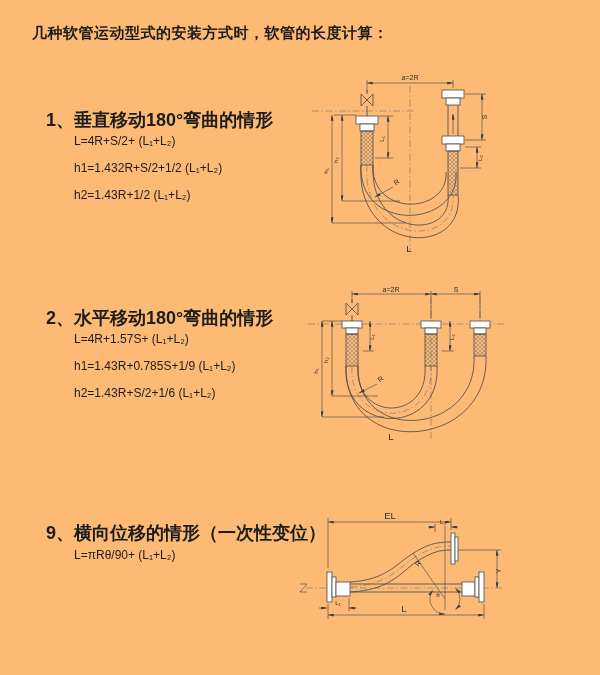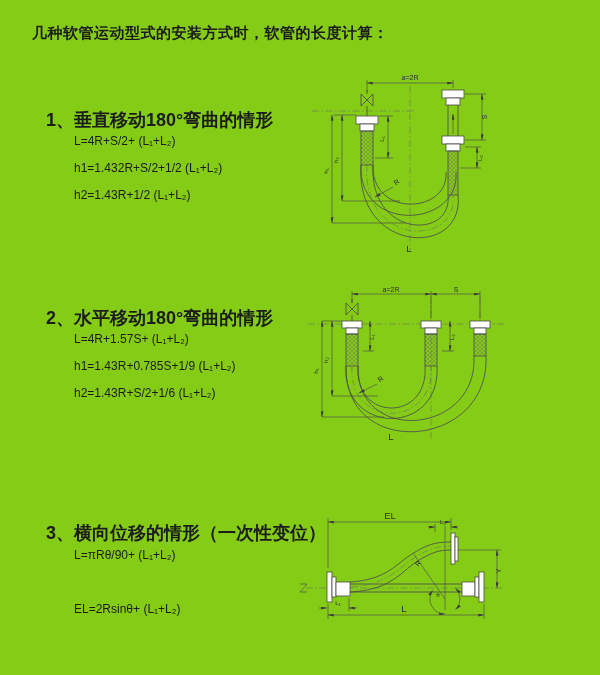--- a/index.html
+++ b/index.html
@@ -1,17 +1,17 @@
 <!DOCTYPE html>
 <html><head>
 <meta charset="utf-8">
 <style>
   html,body{margin:0;padding:0;background:#ffffff;}
   .page{
-    position:relative;width:600px;height:675px;background:#84cc16;overflow:hidden;
+    position:relative;width:600px;height:675px;background:#fdba74;overflow:hidden;
     font-family:"Liberation Sans",sans-serif;color:#1c1c1c;
   }
   .title{position:absolute;left:32px;top:24px;font-size:15px;font-weight:700;letter-spacing:.5px;white-space:nowrap;}
   .heading{position:absolute;font-size:18px;font-weight:700;white-space:nowrap;}
   .formula{position:absolute;font-size:12px;font-weight:400;white-space:nowrap;}
   svg.diagram{position:absolute;}
   svg text{font-family:"Liberation Sans",sans-serif;fill:#2e2e2e;}
   .ln{stroke:#4c4c4c;stroke-width:.85;fill:none;}
   .ln2{stroke:#555;stroke-width:.7;fill:none;}
   .cl{stroke:#6a6a6a;stroke-width:.55;fill:none;stroke-dasharray:7 2.5 1.5 2.5;}
@@ -32,23 +32,22 @@
   <div class="heading" style="left:46px;top:108px">1、垂直移动180°弯曲的情形</div>
   <div class="formula" style="left:74px;top:134px">L=4R+S/2+ (L₁+L₂)</div>
   <div class="formula" style="left:74px;top:161px">h1=1.432R+S/2+1/2 (L₁+L₂)</div>
   <div class="formula" style="left:74px;top:188px">h2=1.43R+1/2 (L₁+L₂)</div>
 
   <div class="heading" style="left:46px;top:306px">2、水平移动180°弯曲的情形</div>
   <div class="formula" style="left:74px;top:332px">L=4R+1.57S+ (L₁+L₂)</div>
   <div class="formula" style="left:74px;top:359px">h1=1.43R+0.785S+1/9 (L₁+L₂)</div>
   <div class="formula" style="left:74px;top:386px">h2=1.43R+S/2+1/6 (L₁+L₂)</div>
 
-  <div class="heading" style="left:46px;top:521px">3、横向位移的情形（一次性变位）</div>
+  <div class="heading" style="left:46px;top:521px">9、横向位移的情形（一次性变位）</div>
   <div class="formula" style="left:74px;top:548px">L=πRθ/90+ (L₁+L₂)</div>
-  <div class="formula" style="left:74px;top:602px">EL=2Rsinθ+ (L₁+L₂)</div>
 
   <svg class="diagram" style="left:310px;top:68px" width="280" height="190" viewBox="0 0 280 190">
     <defs>
       <pattern id="hatch" width="4" height="4" patternUnits="userSpaceOnUse">
         <path d="M0,0 L4,4 M4,0 L0,4" stroke="#6b6b6b" stroke-width="0.45"></path>
       </pattern>
       <marker id="arw" viewBox="0 0 6 3" markerWidth="6" markerHeight="3" refX="5.8" refY="1.5" orient="auto-start-reverse" markerUnits="userSpaceOnUse">
         <path d="M0,0 L6,1.5 L0,3 Z" fill="#3c3c3c"></path>
       </marker>
     </defs>

